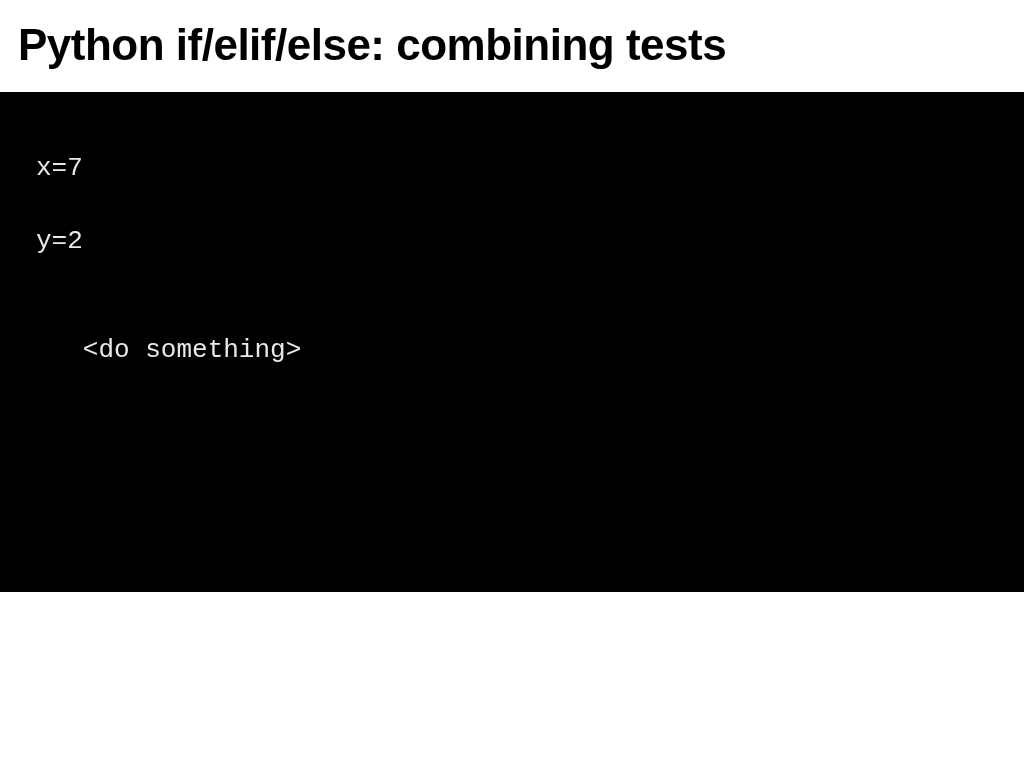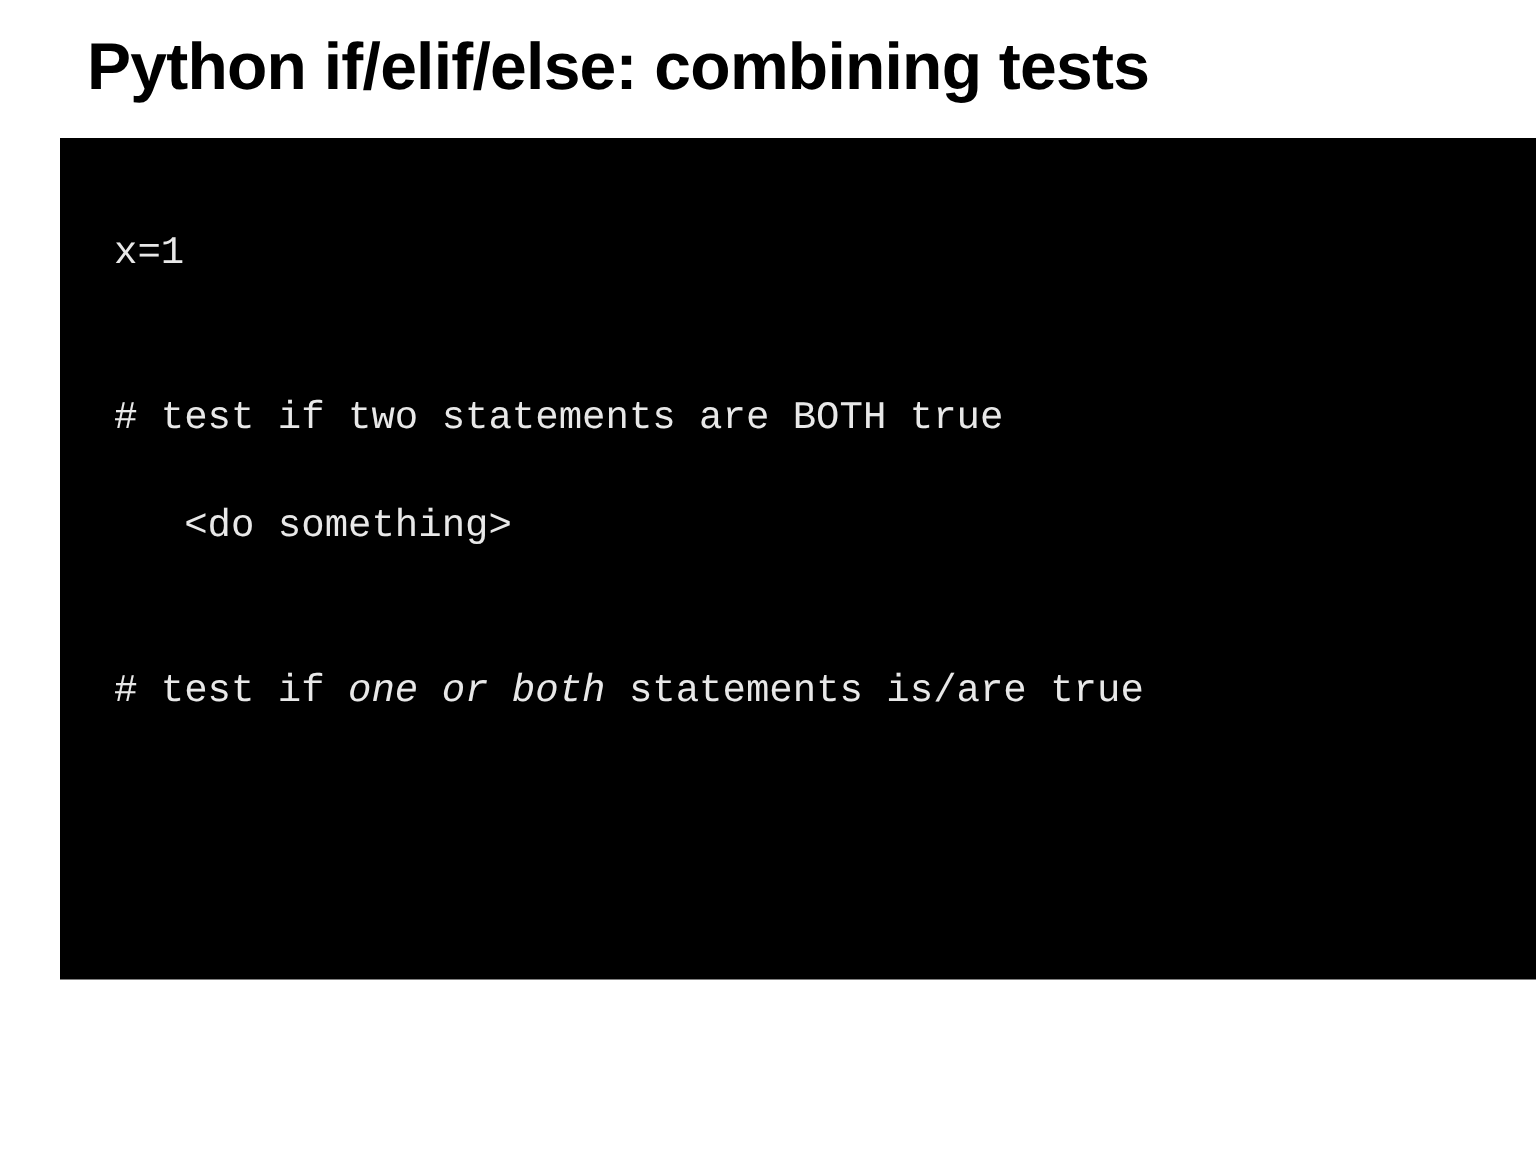--- a/index.html
+++ b/index.html
@@ -4,21 +4,20 @@
 <style>
   * { margin: 0; padding: 0; box-sizing: border-box; }
   html, body { width: 1024px; height: 768px; overflow: hidden; }
   body { background: #ffffff; font-family: Arial, Helvetica, sans-serif; }
 
   .slide {
     width: 1024px;
     height: 592px;
     display: flex;
     flex-direction: column;
-    padding-left: 40px;
   }
 
   .title-bar {
     background: #ffffff;
     padding: 20px 18px 22px 18px;
   }
   .title-bar h1 {
     font-size: 44px;
     font-weight: 900;
     color: #000000;
@@ -42,23 +41,22 @@
 </head>
 <body>
 
 <div class="slide">
 
   <div class="title-bar">
     <h1>Python if/elif/else: combining tests</h1>
   </div>
 
   <div class="code-area">
-<span class="code-line">x=1</span>
+<span class="code-line">x=7</span>
+<span class="code-line">y=2</span>
 <span class="code-line"></span>
-<span class="code-line"># test if two statements are BOTH true</span>
 <span class="code-line">   &lt;do something&gt;</span>
 <span class="code-line"></span>
-<span class="code-line"><span># test if </span><span class="italic">one or both</span><span> statements is/are true</span></span>
 
 
   </div>
 
 </div>
 
 </body></html>

